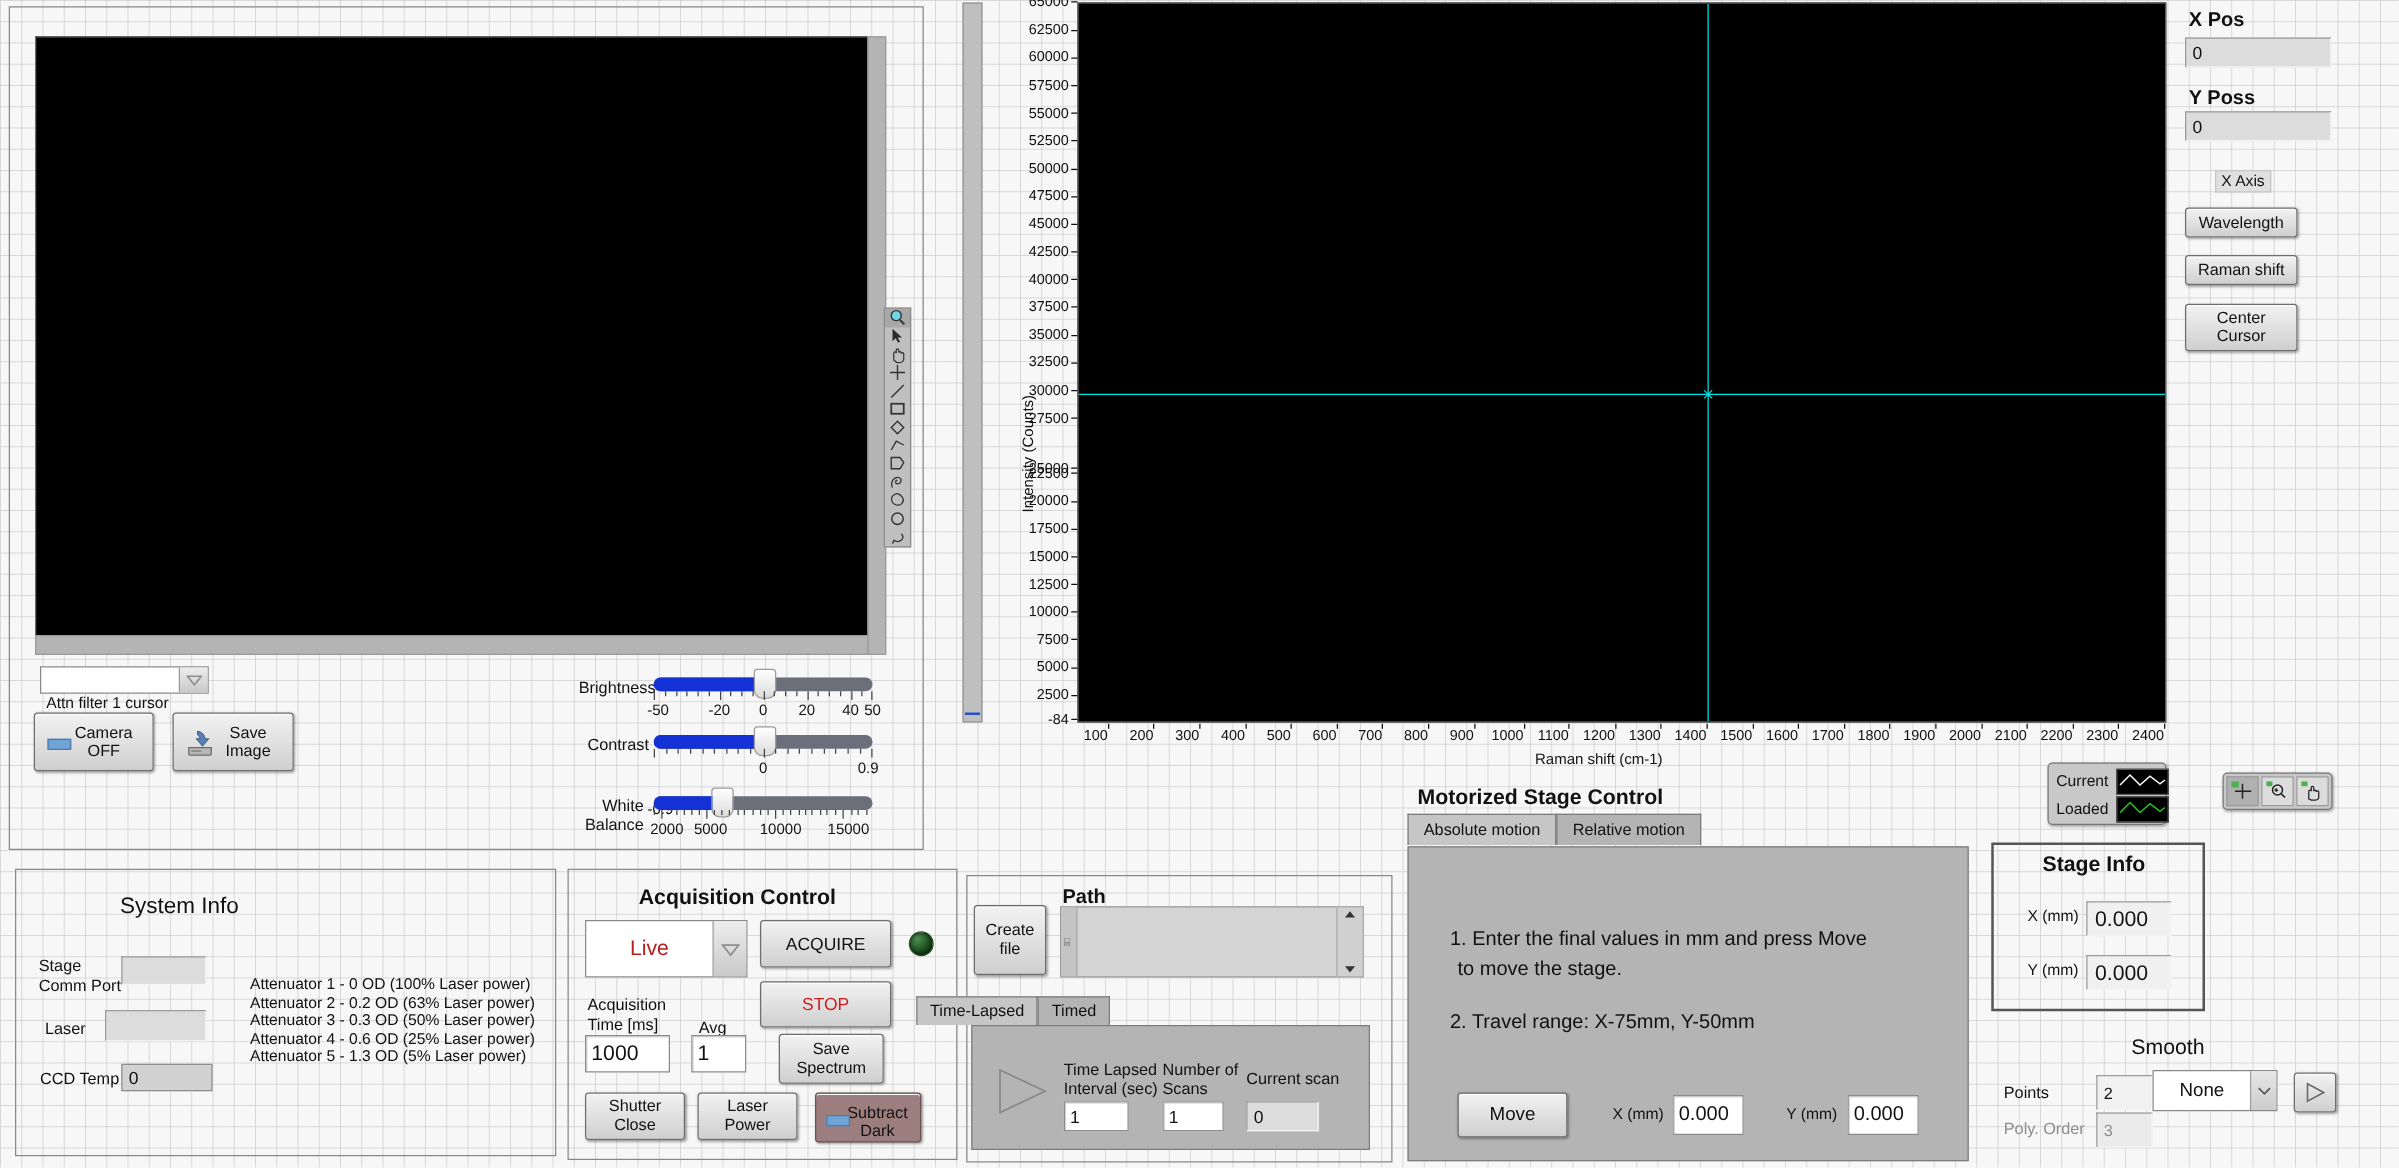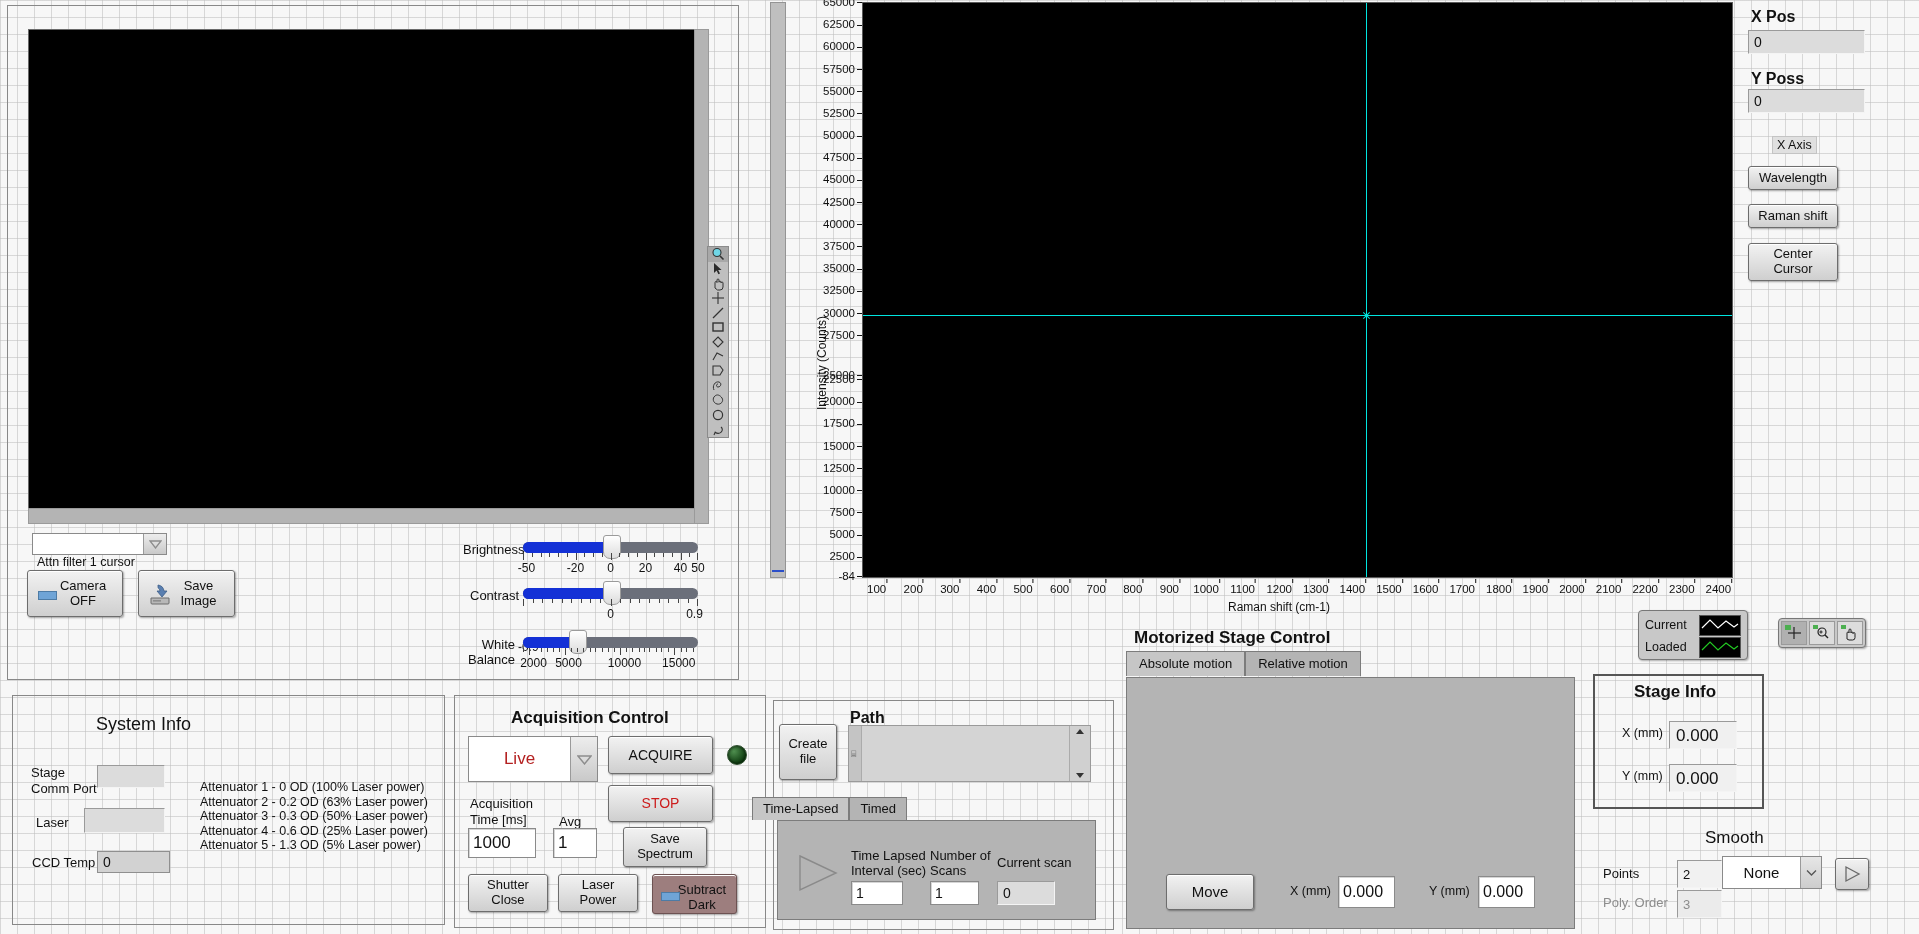--- a/index.html
+++ b/index.html
@@ -417,21 +417,21 @@
   <div class="xtick" style="left:73.11%;">1800<span class="xtickmark"></span></div>
   <div class="xtick" style="left:77.31%;">1900<span class="xtickmark"></span></div>
   <div class="xtick" style="left:81.51%;">2000<span class="xtickmark"></span></div>
   <div class="xtick" style="left:85.71%;">2100<span class="xtickmark"></span></div>
   <div class="xtick" style="left:89.92%;">2200<span class="xtickmark"></span></div>
   <div class="xtick" style="left:94.12%;">2300<span class="xtickmark"></span></div>
   <div class="xtick" style="left:98.32%;">2400<span class="xtickmark"></span></div>
 </div>
 <div class="abs axlabel" style="left:1228px;top:600px;">Raman shift (cm-1)</div>
 
-<div class="abs legend" style="left:1638px;top:610px;width:110px;height:50px;">
+<div class="abs legend" style="left:1638px;top:610px;width:95px;height:50px;">
   <div class="row">
     <span class="lbl">Current</span>
     <span class="sw">
       <svg width="40" height="17" viewBox="0 0 40 17">
           <polyline points="2,12 10,4 18,12 26,5 34,11 38,8" fill="none" stroke="#ffffff" stroke-width="1.2"></polyline>
         </svg>
     </span>
   </div>
   <div class="row">
     <span class="lbl">Loaded</span>
@@ -598,21 +598,21 @@
   <div style="width:12px;background:#c4c4c4;border-right:1px solid #ababab;position:relative;">
     <span style="position:absolute;left:2px;top:23px;font-size:9px;color:#555;">⌸</span>
   </div>
   <div style="flex:1;padding:3px 4px;font-size:12.5px;color:#111;"></div>
   <div style="width:20px;background:#d0d0d0;border-left:1px solid #ababab;display:flex;flex-direction:column;justify-content:space-between;align-items:center;padding:3px 0;">
     <span class="chev up"></span>
     <span class="chev dn"></span>
   </div>
 </div>
 
-<div class="abs tabhdr" style="left:752px;top:797px;">
+<div class="abs tabhdr" style="left:733px;top:797px;">
   <div class="tab active">
     <span>Time-Lapsed</span>
   </div>
   <div class="tab">
     <span>Timed</span>
   </div>
 </div>
 <div class="abs tabpage" style="left:777px;top:820px;width:319px;height:100px;padding-left:32px;">
   <div class="abs" style="left:18px;top:32px;">
     <svg width="44" height="40" viewBox="0 0 44 40">
@@ -644,20 +644,26 @@
 <div class="abs lv-title" style="left:1134px;top:628px;font-size:17px;">Motorized Stage Control</div>
 <div class="abs tabhdr" style="left:1126px;top:651px;">
   <div class="tab active" style="padding:4px 12px 5px;">
     <span>Absolute motion</span>
   </div>
   <div class="tab" style="padding:4px 12px 5px;">
     <span>Relative motion</span>
   </div>
 </div>
 <div class="abs tabpage" style="left:1126px;top:677px;width:449px;height:252px;">
+  <div class="abs" style="left:33px;top:62px;font-size:16px;line-height:24px;">
+    <div>1. Enter the final values in mm and press Move</div>
+    <div style="padding-left:6px;">    to move the stage.</div>
+    <div style="height:18px;"></div>
+    <div>2. Travel range: X-75mm, Y-50mm</div>
+  </div>
   <div class="abs lv-btn" style="left:39px;top:196px;width:88px;height:36px;font-size:15px;">
     <span>Move</span>
   </div>
   <div class="abs lv-label" style="left:163px;top:206px;font-size:12.5px;">X (mm)</div>
   <div class="abs lv-num" style="left:211px;top:198px;width:57px;height:32px;font-size:16px;">
     <span>0.000</span>
   </div>
   <div class="abs lv-label" style="left:302px;top:206px;font-size:12.5px;">Y (mm)</div>
   <div class="abs lv-num" style="left:351px;top:198px;width:57px;height:32px;font-size:16px;">
     <span>0.000</span>

